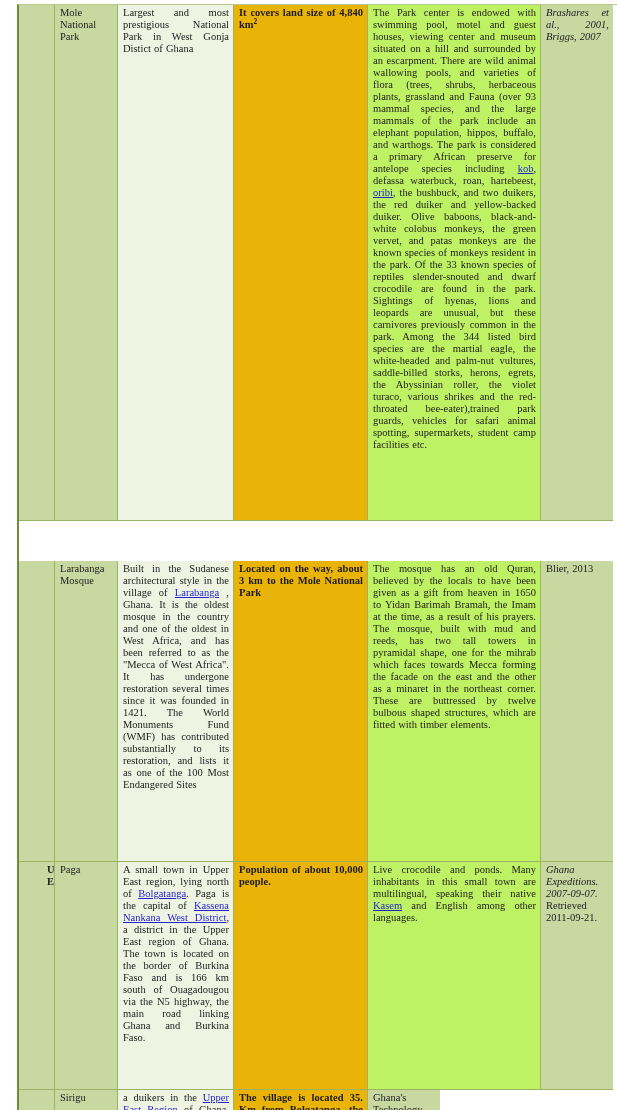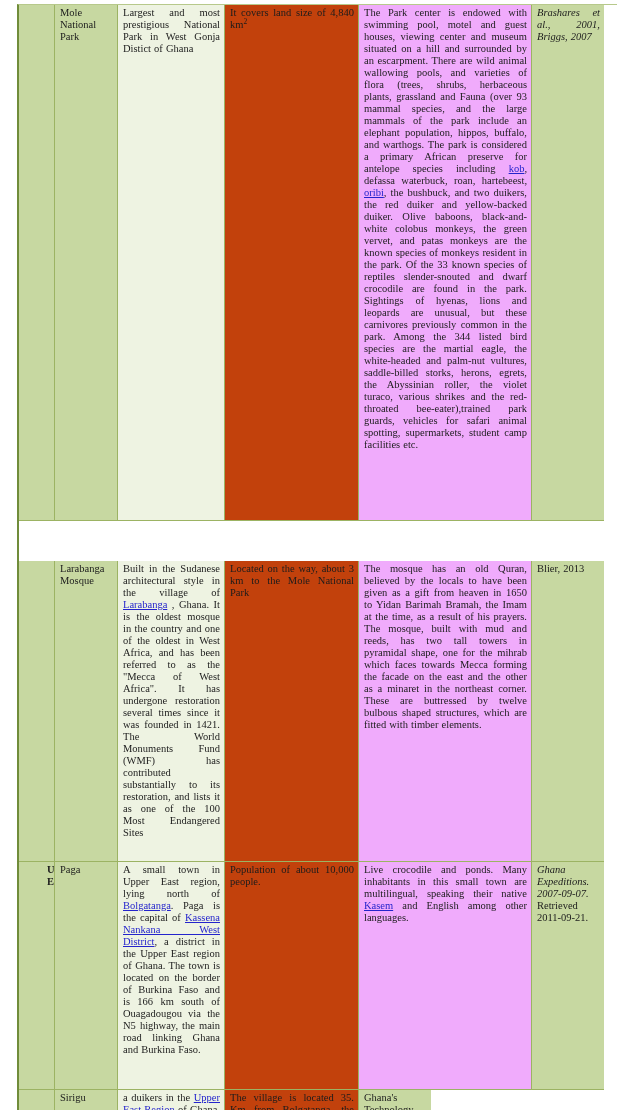--- a/index.html
+++ b/index.html
@@ -32,28 +32,28 @@
     overflow:hidden;
     font-size:10.5px;
     line-height:12px;
     text-align:justify;
     word-spacing:0.5px;
   }
   .row:last-child .cell{border-bottom:none;}
   .cell:last-child{border-right:none;}
   .c0{width:36px;padding-left:28px;}
   .c1{width:63px;}
-  .c2{width:107px;}
+  .c2{width:116px;}
   .c3{width:134px;}
   .c4{width:173px;}
   .c5{width:72px;}
   .bg-green{background:#c7d8a1;}
-  .bg-green-alt{background:#c2410c;}
+  .bg-green-alt{background:#eab308;font-weight:bold;}
   .bg-light{background:#eef3e2;}
-  .bg-light-alt{background:#f0abfc;}
+  .bg-light-alt{background:#bef264;}
   .it{font-style:italic;}
   .bd{font-weight:bold;}
   .sup{vertical-align:super;font-size:7.5px;line-height:0;}
   .lnk{color:#2424cc;text-decoration:underline;cursor:pointer;}
 </style>
 </head>
 <body>
 
 <div class="page">
   <div class="site-table">

